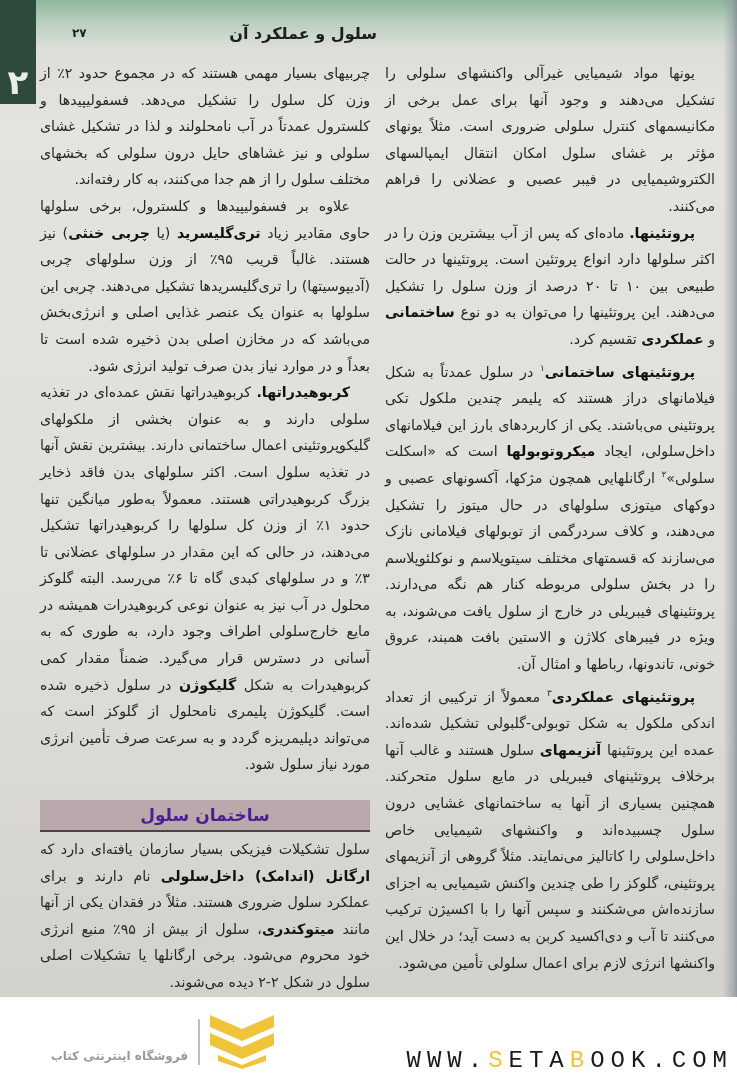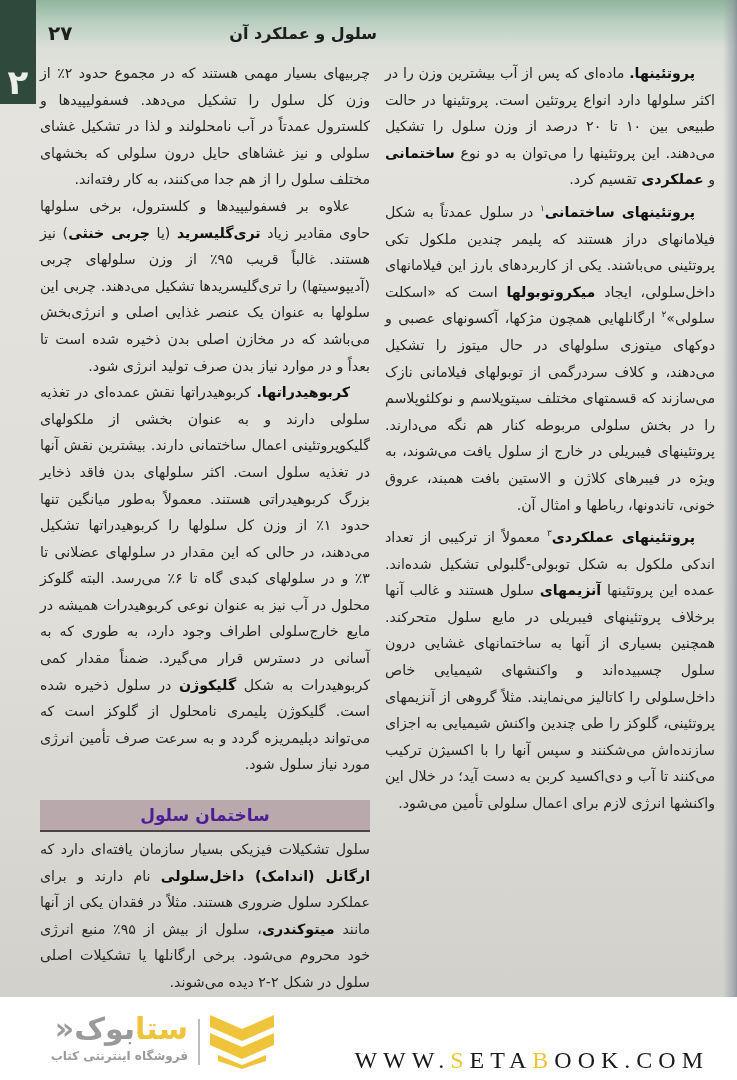--- a/index.html
+++ b/index.html
@@ -23,21 +23,21 @@
   .chapter-num {
     position: absolute; left: 0; top: 60px; width: 36px; height: 44px;
     color: #e9eee6; font-size: 34px; font-weight: bold; text-align: center; line-height: 44px;
   }
   .running-head {
     position: absolute; top: 20px; left: 48px; right: 360px; height: 26px;
     display: flex; justify-content: space-between; align-items: center; direction: rtl;
     color: #1e1e1e; font-weight: bold;
   }
   .running-title { font-size: 16px; }
-  .page-number { font-size: 20px; }
+  .page-number { font-size: 12px; margin-left: 24px; }
   .col {
     position: absolute; top: 60px; direction: rtl; text-align: justify;
     color: #262626; font-size: 14.2px; line-height: 26.6px;
   }
   .col-left { left: 40px; width: 330px; }
   .col-right { left: 385px; width: 330px; }
   .col p { margin: 0; text-indent: 0; }
   .col p.indent { text-indent: 20px; }
   .b { font-weight: bold; color: #111; }
   .sup { font-size: 9px; vertical-align: super; line-height: 0; }
@@ -59,60 +59,58 @@
   }
   .logo-word .grey { color: #9a9a9a; }
   .logo-sub {
     position: absolute; left: 10px; top: 38px; width: 140px; font-size: 12px; color: #9a9a9a;
     text-align: right; direction: rtl; font-weight: bold;
   }
   .store-name {
     position: absolute; right: 20px; top: 22px; font-size: 21px; color: #1a1a1a; direction: rtl;
   }
   .store-url {
-    position: absolute; right: 28px; top: 50px; font-size: 24px; letter-spacing: 6px;
-    color: #1a1a1a; font-family: Liberation Serif, serif;
+    position: absolute; right: 4px; top: 50px; font-size: 24px; letter-spacing: 6px;
+    color: #1a1a1a; font-family: Liberation Mono, monospace;
   }
   .store-url .y { color: #f0c43a; }
 </style>
 </head>
 <body>
 
 <div class="page">
   <div class="chapter-tab">
     <div class="chapter-num">۲</div>
   </div>
 
   <div class="running-head">
     <span class="running-title">سلول و عملکرد آن</span>
     <span class="page-number">۲۷</span>
   </div>
 
   <div class="col col-right">
+    <p class="indent"><span>یونها مواد شیمیایی غیرآلی واکنشهای سلولی را تشکیل می‌دهند و وجود آنها برای عمل برخی از مکانیسمهای کنترل سلولی ضروری است. مثلاً یونهای مؤثر بر غشای سلول امکان انتقال ایمپالسهای الکتروشیمیایی در فیبر عصبی و عضلانی را فراهم می‌کنند.</span></p>
     <p class="indent"><span class="b">پروتئینها.</span><span> ماده‌ای که پس از آب بیشترین وزن را در اکثر سلولها دارد انواع پروتئین است. پروتئینها در حالت طبیعی بین ۱۰ تا ۲۰ درصد از وزن سلول را تشکیل می‌دهند. این پروتئینها را می‌توان به دو نوع </span><span class="b">ساختمانی</span><span> و </span><span class="b">عملکردی</span><span> تقسیم کرد.</span></p>
     <p class="indent" style="margin-top:6px"><span class="b">پروتئینهای ساختمانی</span><span class="sup">۱</span><span> در سلول عمدتاً به شکل فیلامانهای دراز هستند که پلیمر چندین ملکول تکی پروتئینی می‌باشند. یکی از کاربردهای بارز این فیلامانهای داخل‌سلولی، ایجاد </span><span class="b">میکروتوبولها</span><span> است که «اسکلت سلولی»</span><span class="sup">۲</span><span> ارگانلهایی همچون مژکها، آکسونهای عصبی و دوکهای میتوزی سلولهای در حال میتوز را تشکیل می‌دهند، و کلاف سردرگمی از توبولهای فیلامانی نازک می‌سازند که قسمتهای مختلف سیتوپلاسم و نوکلئوپلاسم را در بخش سلولی مربوطه کنار هم نگه می‌دارند. پروتئینهای فیبریلی در خارج از سلول یافت می‌شوند، به ویژه در فیبرهای کلاژن و الاستین بافت همبند، عروق خونی، تاندونها، رباطها و امثال آن.</span></p>
     <p class="indent" style="margin-top:6px"><span class="b">پروتئینهای عملکردی</span><span class="sup">۳</span><span> معمولاً از ترکیبی از تعداد اندکی ملکول به شکل توبولی-گلبولی تشکیل شده‌اند. عمده این پروتئینها </span><span class="b">آنزیمهای</span><span> سلول هستند و غالب آنها برخلاف پروتئینهای فیبریلی در مایع سلول متحرکند. همچنین بسیاری از آنها به ساختمانهای غشایی درون سلول چسبیده‌اند و واکنشهای شیمیایی خاص داخل‌سلولی را کاتالیز می‌نمایند. مثلاً گروهی از آنزیمهای پروتئینی، گلوکز را طی چندین واکنش شیمیایی به اجزای سازنده‌اش می‌شکنند و سپس آنها را با اکسیژن ترکیب می‌کنند تا آب و دی‌اکسید کربن به دست آید؛ در خلال این واکنشها انرژی لازم برای اعمال سلولی تأمین می‌شود.</span></p>
 
   </div>
 
   <div class="col col-left">
     <p><span>چربیهای بسیار مهمی هستند که در مجموع حدود ۲٪ از وزن کل سلول را تشکیل می‌دهد. فسفولیپیدها و کلسترول عمدتاً در آب نامحلولند و لذا در تشکیل غشای سلولی و نیز غشاهای حایل درون سلولی که بخشهای مختلف سلول را از هم جدا می‌کنند، به کار رفته‌اند.</span></p>
     <p class="indent"><span>علاوه بر فسفولیپیدها و کلسترول، برخی سلولها حاوی مقادیر زیاد </span><span class="b">تری‌گلیسرید</span><span> (یا </span><span class="b">چربی خنثی</span><span>) نیز هستند. غالباً قریب ۹۵٪ از وزن سلولهای چربی (آدیپوسیتها) را تری‌گلیسریدها تشکیل می‌دهند. چربی این سلولها به عنوان یک عنصر غذایی اصلی و انرژی‌بخش می‌باشد که در مخازن اصلی بدن ذخیره شده است تا بعداً و در موارد نیاز بدن صرف تولید انرژی شود.</span></p>
     <p class="indent"><span class="b">کربوهیدراتها.</span><span> کربوهیدراتها نقش عمده‌ای در تغذیه سلولی دارند و به عنوان بخشی از ملکولهای گلیکوپروتئینی اعمال ساختمانی دارند. بیشترین نقش آنها در تغذیه سلول است. اکثر سلولهای بدن فاقد ذخایر بزرگ کربوهیدراتی هستند. معمولاً به‌طور میانگین تنها حدود ۱٪ از وزن کل سلولها را کربوهیدراتها تشکیل می‌دهند، در حالی که این مقدار در سلولهای عضلانی تا ۳٪ و در سلولهای کبدی گاه تا ۶٪ می‌رسد. البته گلوکز محلول در آب نیز به عنوان نوعی کربوهیدرات همیشه در مایع خارج‌سلولی اطراف وجود دارد، به طوری که به آسانی در دسترس قرار می‌گیرد. ضمناً مقدار کمی کربوهیدرات به شکل </span><span class="b">گلیکوژن</span><span> در سلول ذخیره شده است. گلیکوژن پلیمری نامحلول از گلوکز است که می‌تواند دپلیمریزه گردد و به سرعت صرف تأمین انرژی مورد نیاز سلول شود.</span></p>
 
     <div class="section-head">ساختمان سلول</div>
     <p><span>سلول تشکیلات فیزیکی بسیار سازمان یافته‌ای دارد که </span><span class="b">ارگانل (اندامک) داخل‌سلولی</span><span> نام دارند و برای عملکرد سلول ضروری هستند. مثلاً در فقدان یکی از آنها مانند </span><span class="b">میتوکندری</span><span>، سلول از بیش از ۹۵٪ منبع انرژی خود محروم می‌شود. برخی ارگانلها یا تشکیلات اصلی سلول در شکل ۲-۲ دیده می‌شوند.</span></p>
   </div>
 </div>
 
 <div class="banner">
   <div class="logo">
-    <div class="logo-word">
-      <span>ستا</span><span class="grey">بوک</span><span class="grey">«</span>
-    </div>
     <div class="logo-sub">فروشگاه اینترنتی کتاب</div>
     <div class="logo-divider"></div>
     <svg class="logo-mark" viewBox="0 0 64 54">
       <polygon points="0,0 32,14 64,0 64,12 32,26 0,12" fill="#f0c43a"></polygon>
       <polygon points="0,18 32,32 64,18 64,30 32,44 0,30" fill="#f0c43a"></polygon>
       <polygon points="8,40 32,50 56,40 56,46 32,54 8,46" fill="#f0c43a"></polygon>
     </svg>
   </div>
   <div class="store-url">
     <span>WWW.</span><span class="y">S</span><span>ETA</span><span class="y">B</span><span>OOK.COM</span>

